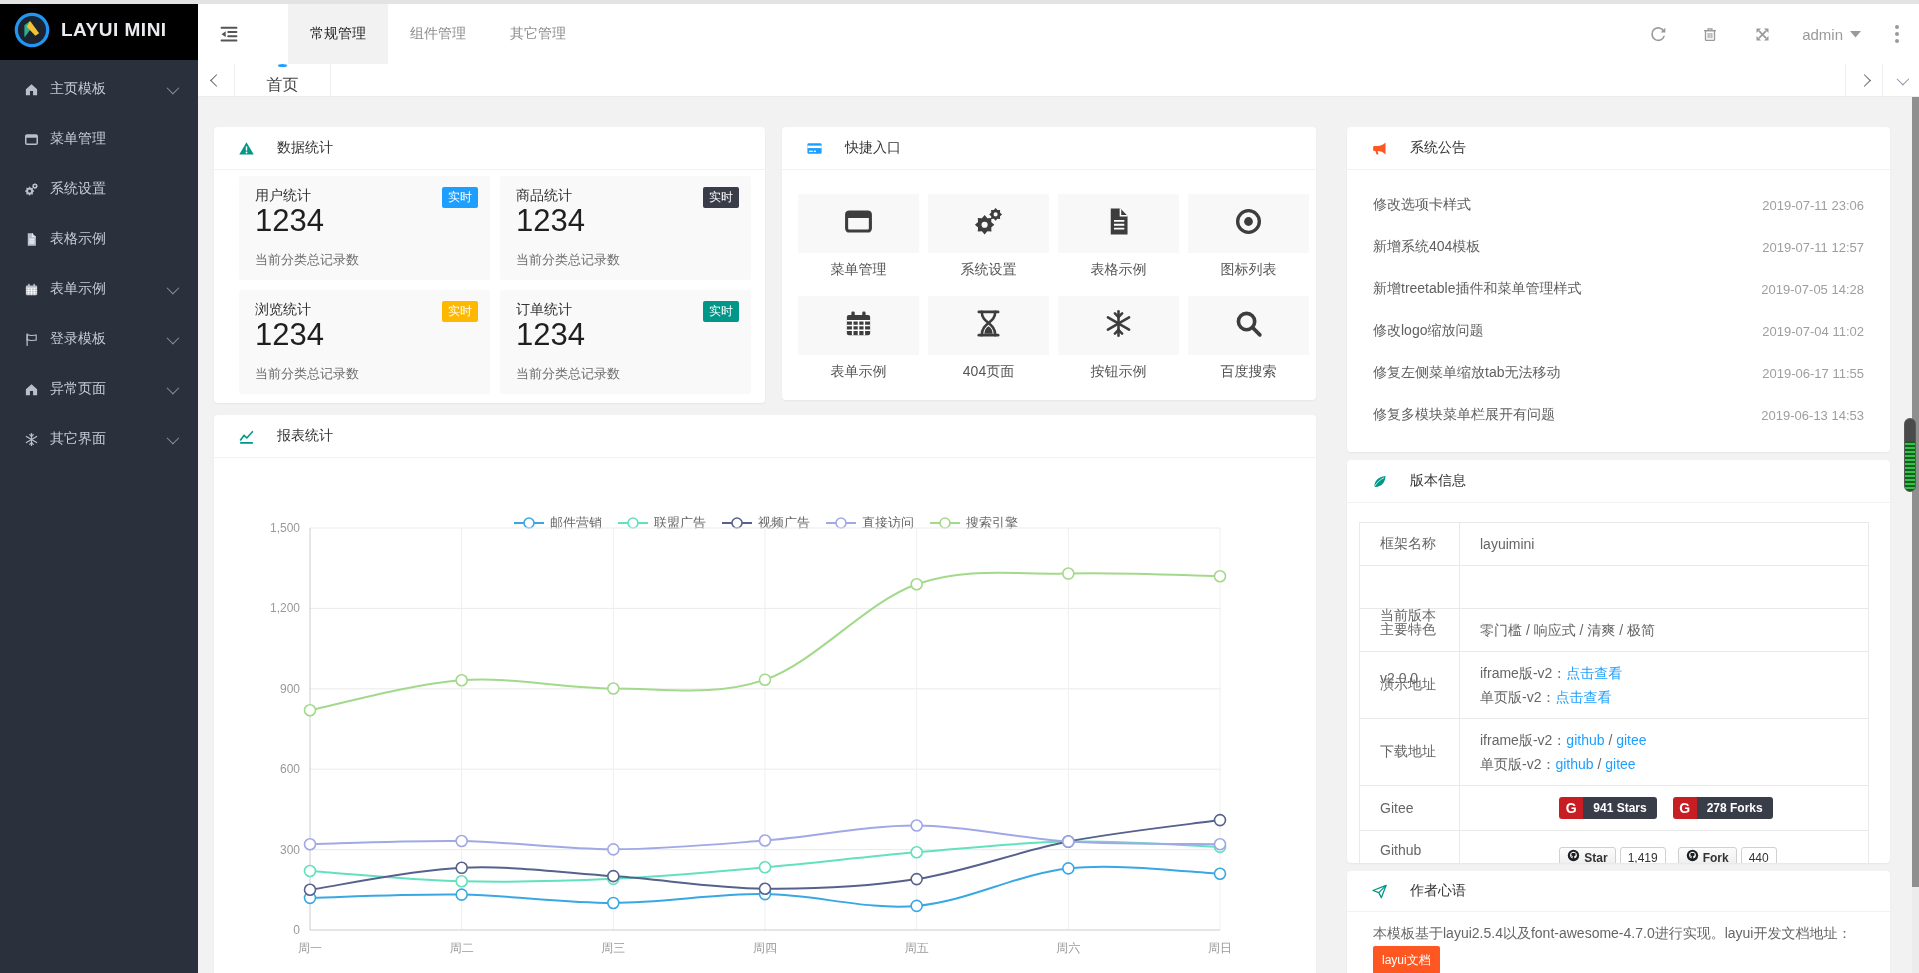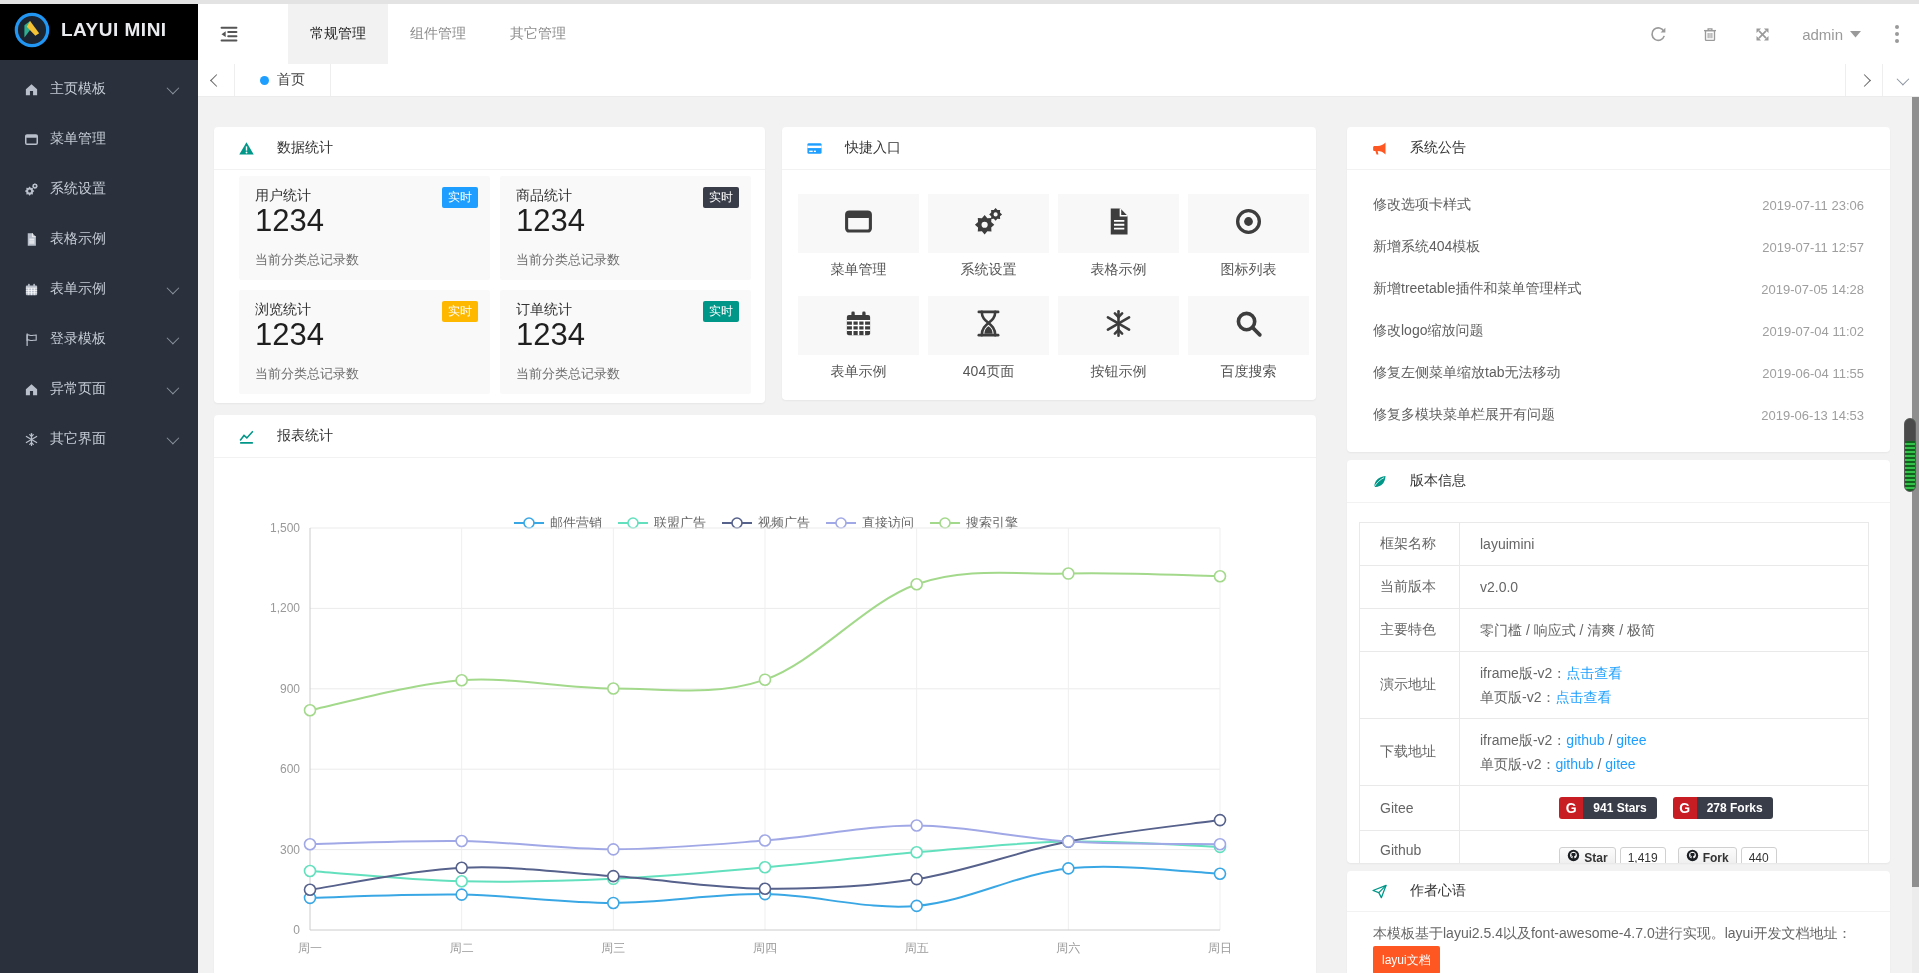--- a/index.html
+++ b/index.html
@@ -30,21 +30,21 @@
   .hdr-right{position:absolute;right:0;top:4px;height:60px;display:flex;align-items:center;color:#9a9a9a;}
   .hicon{width:52px;display:flex;justify-content:center;align-items:center;cursor:pointer;color:#9a9a9a;}
   .admin{display:flex;align-items:center;gap:7px;font-size:15px;color:#9a9a9a;padding:0 14px;cursor:pointer;}
   .dots{width:44px;display:flex;flex-direction:column;align-items:center;gap:3px;cursor:pointer;}
   .dots i{width:4px;height:4px;border-radius:50%;background:#9a9a9a;}
 
   
   .tabbar{position:absolute;left:198px;right:0;top:64px;height:33px;background:#fff;z-index:10;display:flex;border-bottom:1px solid #ececec;box-sizing:border-box;}
   .tb-btn{width:36px;display:flex;align-items:center;justify-content:center;cursor:pointer;}
   .tb-left{border-right:1px solid #eee;}
-  .tb-tab{width:95px;display:flex;align-items:center;justify-content:center;gap:8px;border-right:1px solid #eee;font-size:14px;color:#444;cursor:pointer;}
+  .tb-tab{width:95px;display:flex;align-items:center;justify-content:center;gap:8px;border-right:1px solid #eee;font-size:16px;color:#444;cursor:pointer;flex-direction:column;}
   .tb-dot{width:9px;height:9px;border-radius:50%;background:#1E9FFF;}
   .tb-spacer{flex:1;}
   .tb-right{border-left:1px solid #eee;}
 
   
   .content-bg{position:absolute;left:198px;right:0;top:97px;bottom:0;background:#f2f2f2;}
   .card{position:absolute;background:#fff;border-radius:4px;box-shadow:0 1px 2px rgba(0,0,0,.05);z-index:5;overflow:hidden;}
   .card-h{height:42px;display:flex;align-items:center;gap:22px;padding:0 24px;border-bottom:1px solid #f2f2f2;font-size:14px;color:#333;}
   .ic-teal{color:#009688;} .ic-blue{color:#1E9FFF;} .ic-horn{color:#FF5722;}
 
@@ -477,21 +477,21 @@
         <div class="ann-row">
           <span class="ann-text">新增treetable插件和菜单管理样式</span>
     <span class="ann-date">2019-07-05 14:28</span>
         </div>
         <div class="ann-row">
           <span class="ann-text">修改logo缩放问题</span>
     <span class="ann-date">2019-07-04 11:02</span>
         </div>
         <div class="ann-row">
           <span class="ann-text">修复左侧菜单缩放tab无法移动</span>
-    <span class="ann-date">2019-06-04 11:55</span>
+    <span class="ann-date">2019-06-17 11:55</span>
         </div>
         <div class="ann-row">
           <span class="ann-text">修复多模块菜单栏展开有问题</span>
     <span class="ann-date">2019-06-13 14:53</span>
         </div>
       </div>
   </section>
 
   <section class="card" style="left:214px;top:415px;width:1102px;height:600px;">
     <div class="card-h">
@@ -620,21 +620,21 @@
         </span>
       <span>版本信息</span>
     </div>
     <div class="ver-table" id="ver-table">
         <div class="ver-row" style="height: 42px;">
           <div class="ver-label">框架名称</div>
     <div class="ver-val" style="">
             <span>layuimini</span>
           </div>
         </div>
-        <div class="ver-row" style="height: 42px;">
+        <div class="ver-row" style="height: 42px; flex-direction: column;">
           <div class="ver-label">当前版本</div>
     <div class="ver-val" style="">
             <span>v2.0.0</span>
           </div>
         </div>
         <div class="ver-row" style="height: 42px;">
           <div class="ver-label">主要特色</div>
     <div class="ver-val" style="">
             <span>零门槛 / 响应式 / 清爽 / 极简</span>
           </div>

